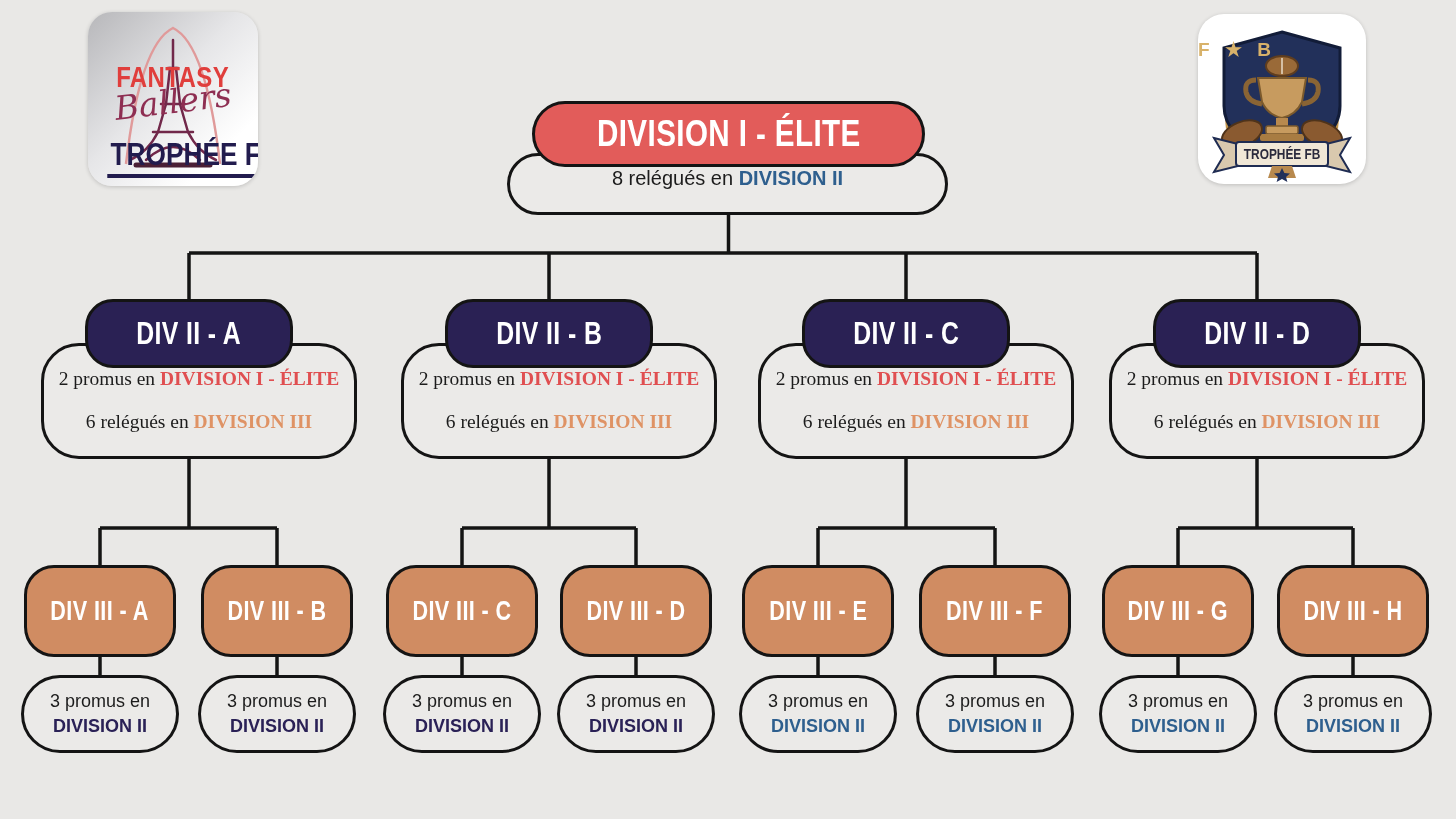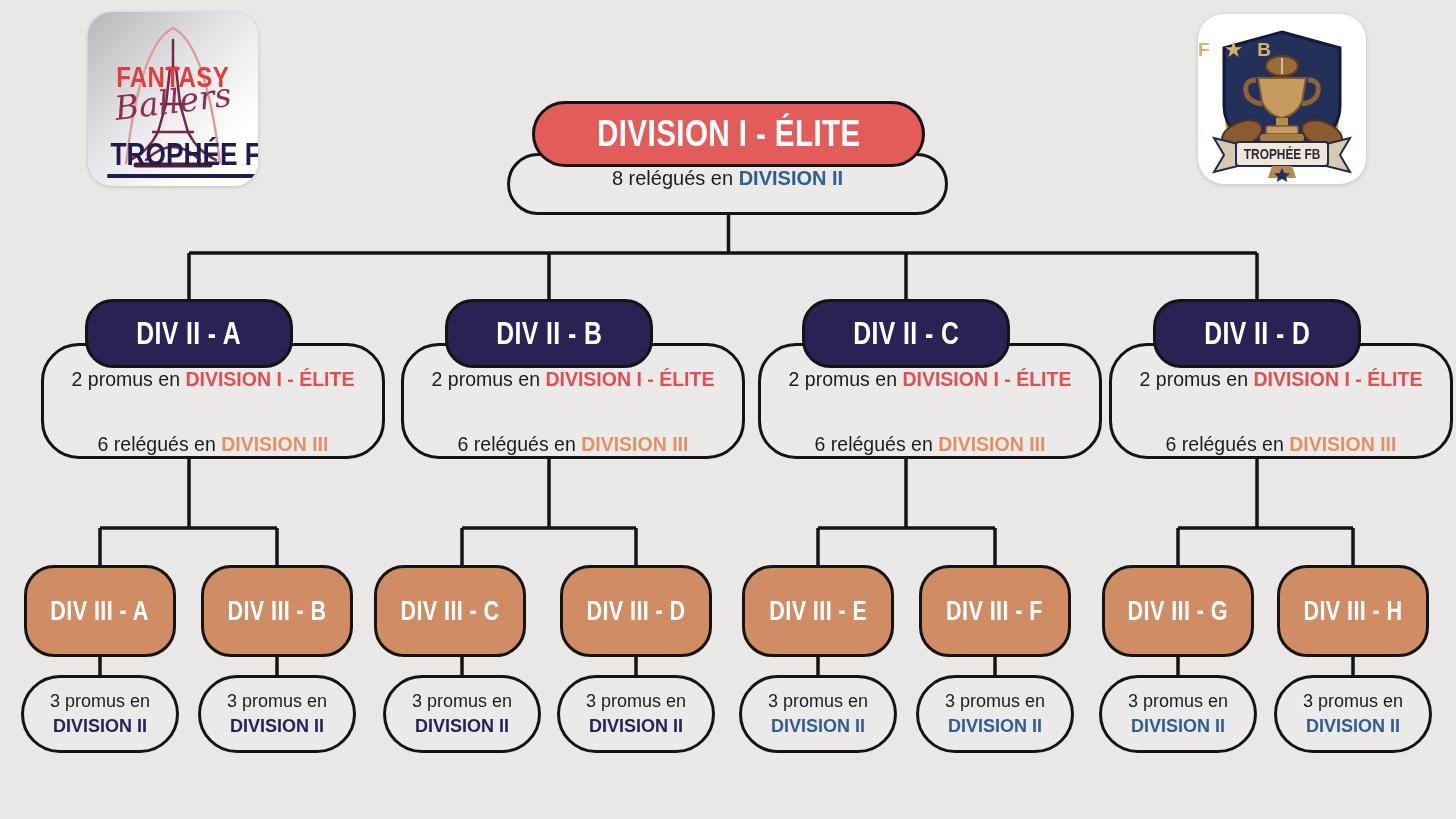--- a/index.html
+++ b/index.html
@@ -20,23 +20,23 @@
   .head  { z-index:3; color:#ffffff; font-weight:700; }
   .squeeze { display:inline-block; transform:scaleX(0.8); white-space:nowrap; letter-spacing:0.5px; }
 
   
   .head-root  { left:532px; top:101px; width:393px; height:66px; border-radius:33px; font-size:37px; background:#e25c5a; }
   .plain-root { left:507px; top:153px; width:441px; height:62px; border-radius:31px;
                 padding-bottom:11px; font-size:20px; color:#1c1c1c; }
 
   
   .head2  { width:208px; height:69px; top:299px; border-radius:28px; font-size:31px; background:#2a2154;text-align:center; }
-  .plain2 { width:344px; height:116px; top:343px; border-radius:38px;
-            flex-direction:column; justify-content:space-between; gap:21px;
-            padding-top:22px; font-size:19.5px; color:#1c1c1c; }
+  .plain2 { width:316px; height:116px; top:343px; border-radius:38px;
+            flex-direction:column; justify-content:flex-start; gap:21px;
+            padding-top:22px; font-size:19.5px; color:#1c1c1c;font-family:Liberation Serif, serif; }
 
   
   .head3  { width:152px; height:92px; top:565px; border-radius:30px; font-size:27px; background:#d08c62; }
   .plain3 { width:158px; height:78px; top:675px; border-radius:39px;
             flex-direction:column; justify-content:center; font-size:18px; line-height:25px; color:#1c1c1c; }
 
   .hl { font-weight:700; }
   .hl-red    { font-weight:700; color:#e04f51; }
   .hl-orange { font-weight:700; color:#df9365; }
   .hl-blue   { font-weight:700; color:#2e5f8e; }
@@ -160,21 +160,21 @@
   <div class="pill head head2" style="left:1153px">
       <span class="squeeze">DIV II - D</span>
     </div>
 
   <div class="pill head head3" style="left:24px">
       <span class="squeeze">DIV III - A</span>
     </div>
   <div class="pill head head3" style="left:201px">
       <span class="squeeze">DIV III - B</span>
     </div>
-  <div class="pill head head3" style="left:374px">
+  <div class="pill head head3" style="left:386px">
       <span class="squeeze">DIV III - C</span>
     </div>
   <div class="pill head head3" style="left:560px">
       <span class="squeeze">DIV III - D</span>
     </div>
   <div class="pill head head3" style="left:742px">
       <span class="squeeze">DIV III - E</span>
     </div>
   <div class="pill head head3" style="left:919px">
       <span class="squeeze">DIV III - F</span>

